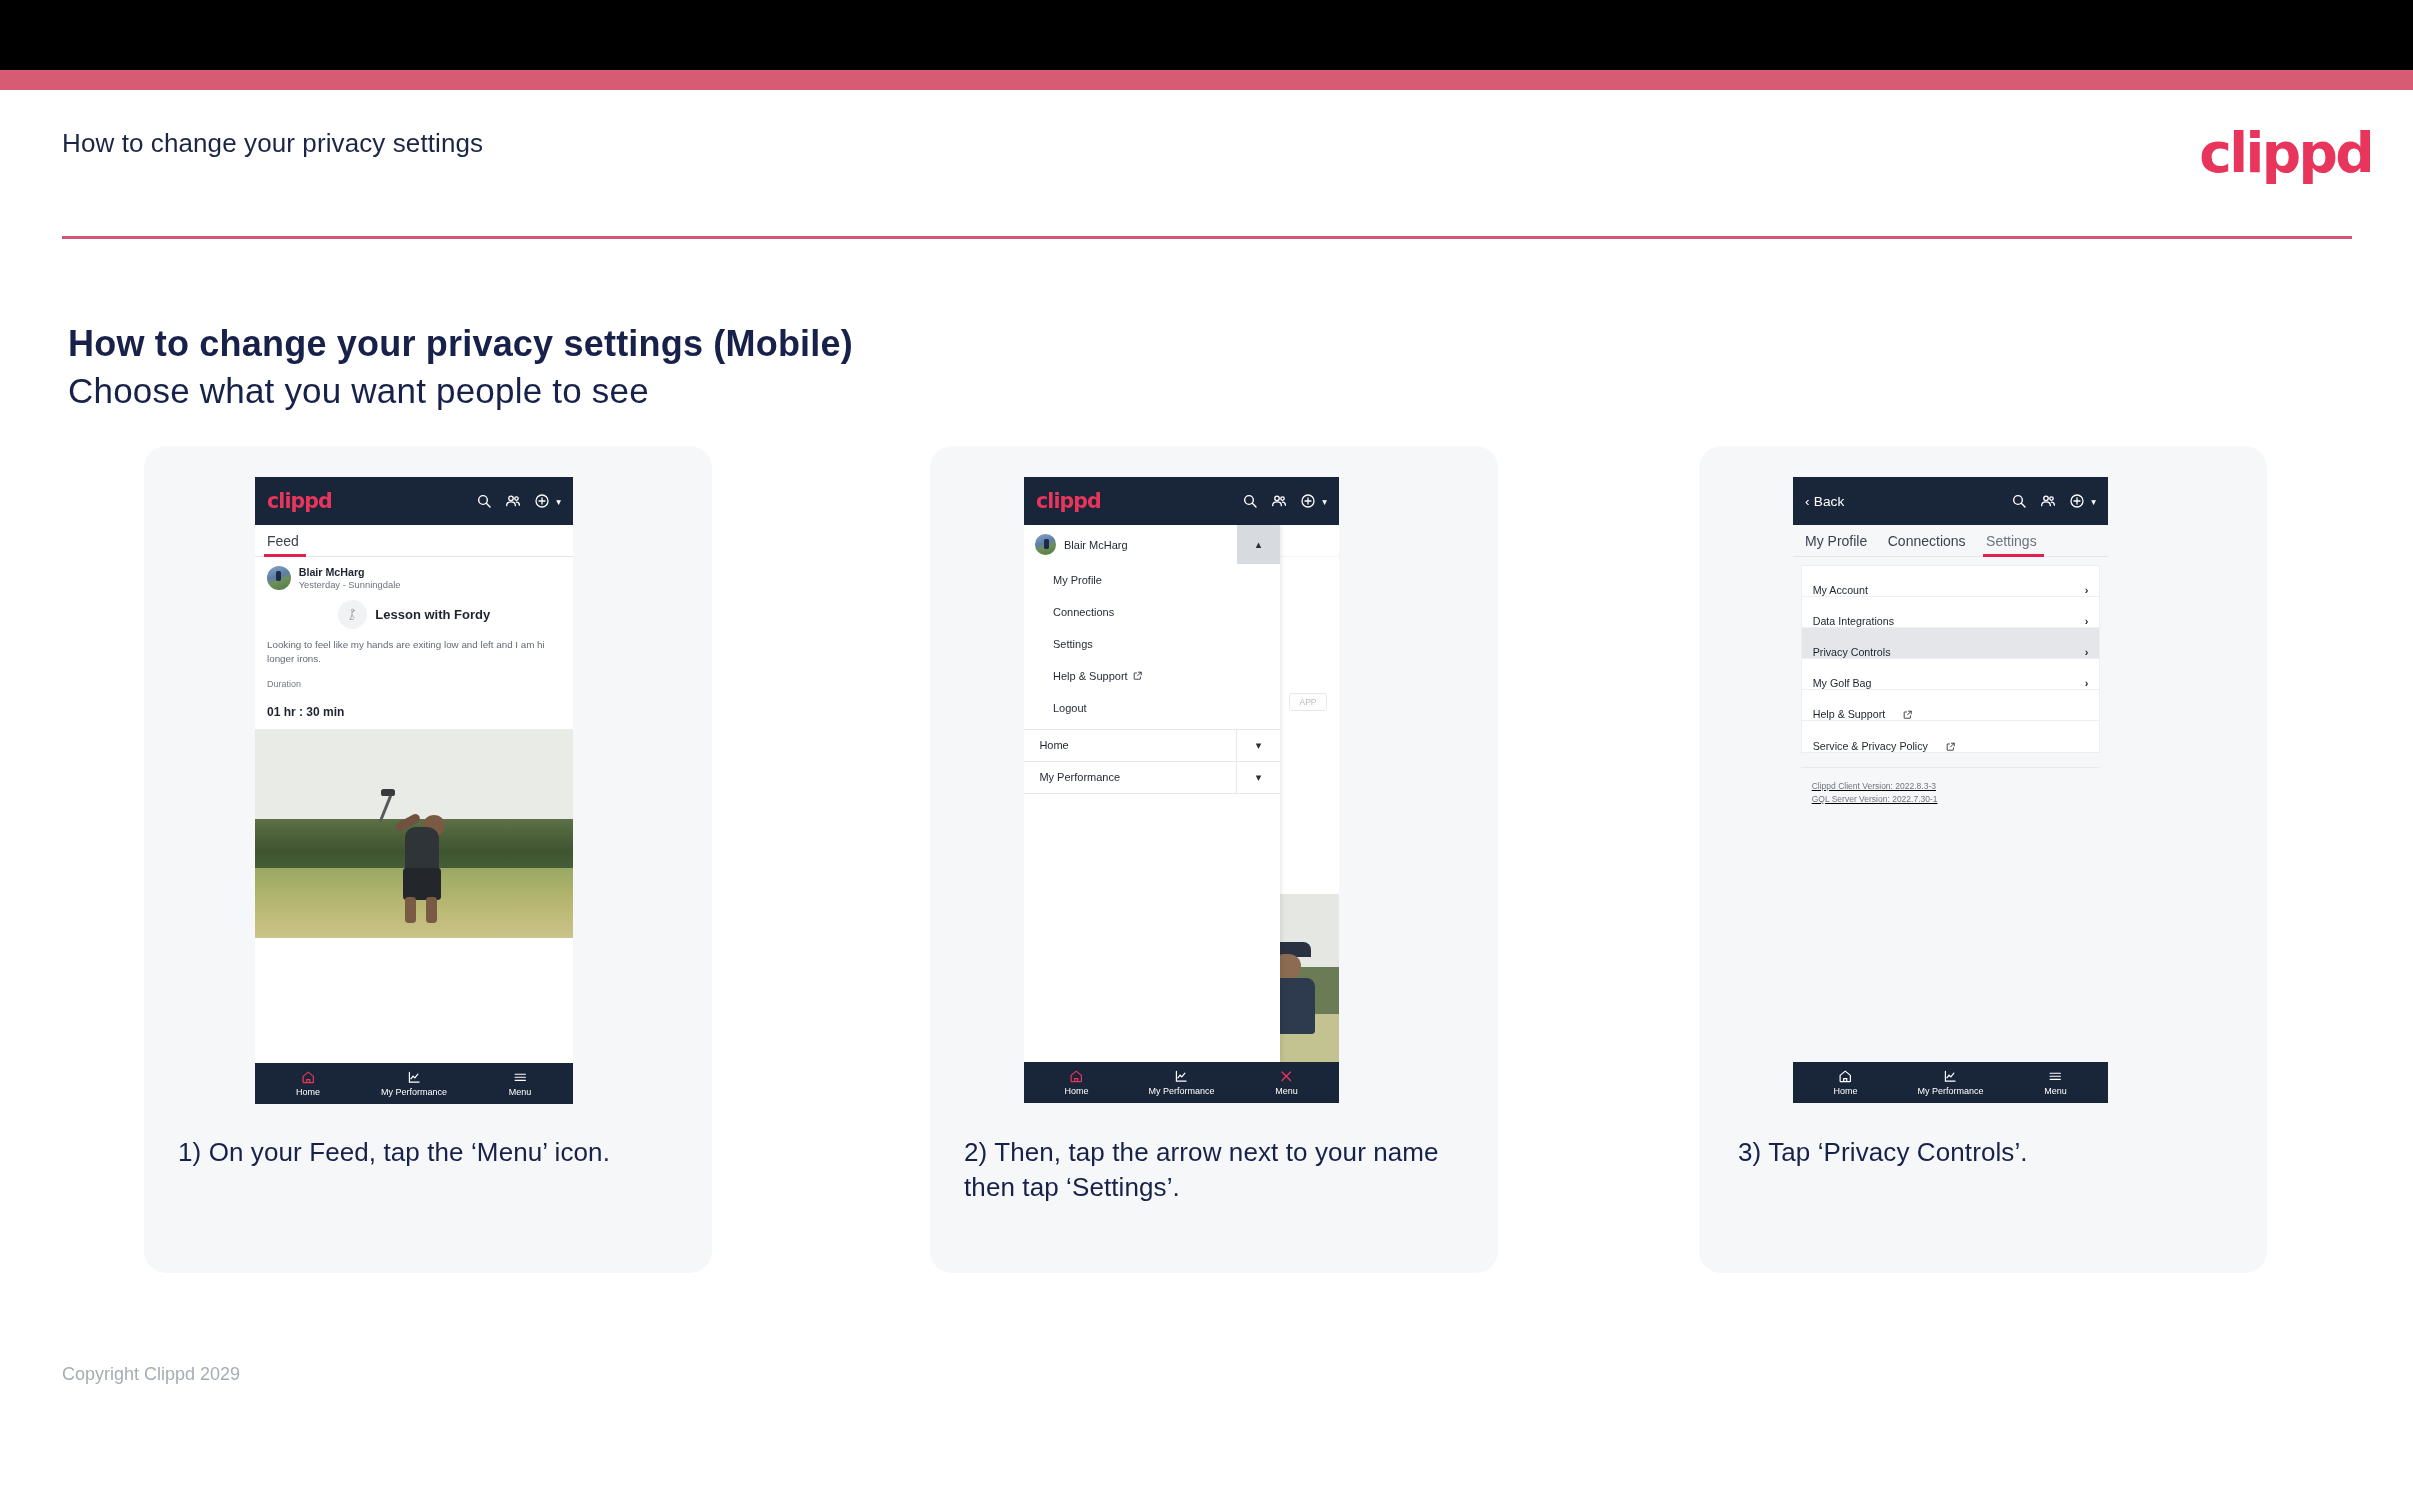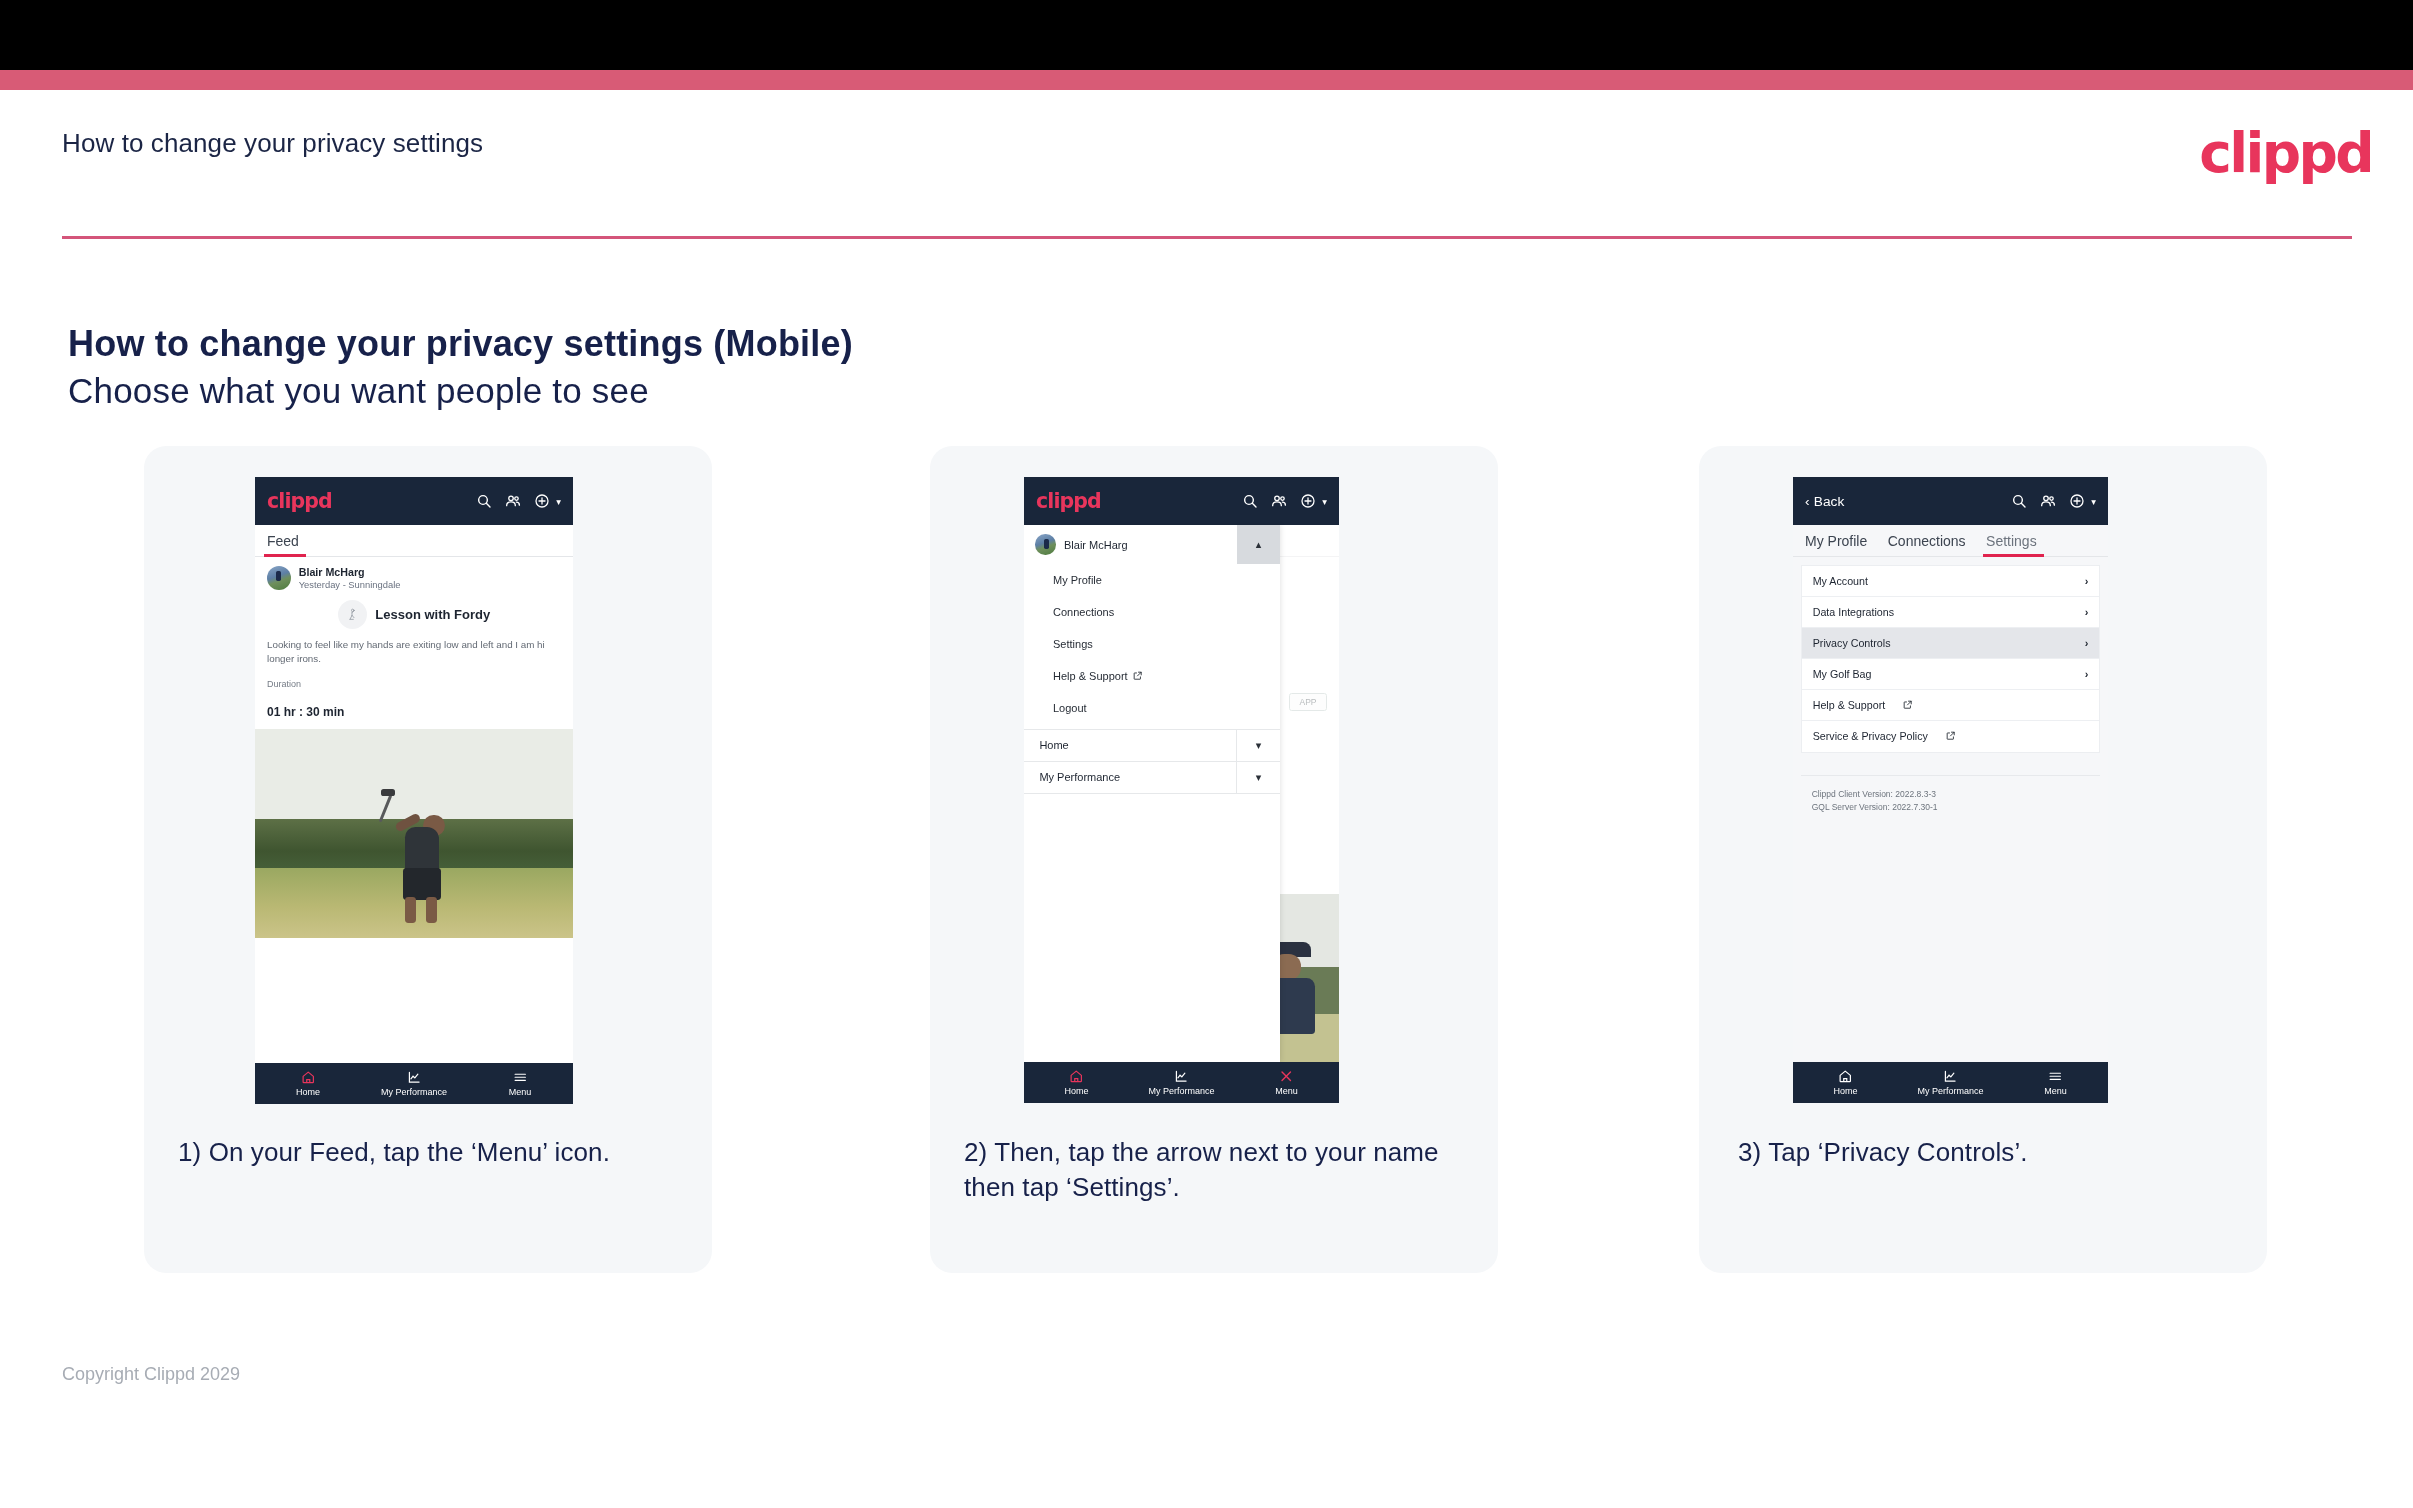--- a/index.html
+++ b/index.html
@@ -197,30 +197,30 @@
     position:absolute; right:0; top:0; width:44px; height:100%;
     border-left:0.9px solid #e6e8ea;
     display:flex; align-items:center; justify-content:center;
     font-size:11px; color:#2b3038;
   }
 
   
   .set-wrap { background:#f6f7f9; padding:7.7px 7.7px 0 7.7px; }
   .set-list { background:#fff; border:0.9px solid #eceef1; }
   .set-row {
-    height:31px; display:flex; align-items:center; padding:0 11px;
+    height:31px; display:flex; align-items:flex-end; padding:0 11px;
     font-size:10.7px; color:#1d2430; border-bottom:0.9px solid #edeff2;
     position:relative; gap:18px;
   }
   .set-row:last-child { border-bottom:none; }
   .set-row.hl { background:#e4e6ea; }
   .set-row .schev { margin-left:auto; font-size:11px; font-weight:700; color:#222933; }
   .ext-ic { width:9.4px; height:9.4px; display:inline-block; }
   .ext-ic svg { width:100%; height:100%; display:block; }
-  .ver-box { padding:12px 11px 0 11px; border-top:0.9px solid #e7e9ec; margin-top:22px; }
+  .ver-box { padding:12px 11px 0 11px; border-top:0.9px solid #e7e9ec; margin-top:14px;text-decoration:underline; }
   .ver-line { font-size:8.5px; color:#6d747d; line-height:1.55; }
 
   
   .caption {
     position:absolute; left:34px; right:22px; top:689px;
     font-size:26px; color:#17214a; line-height:1.34; letter-spacing:0.1px;
   }
   #card-3 .caption { left:39px; }
 
   

